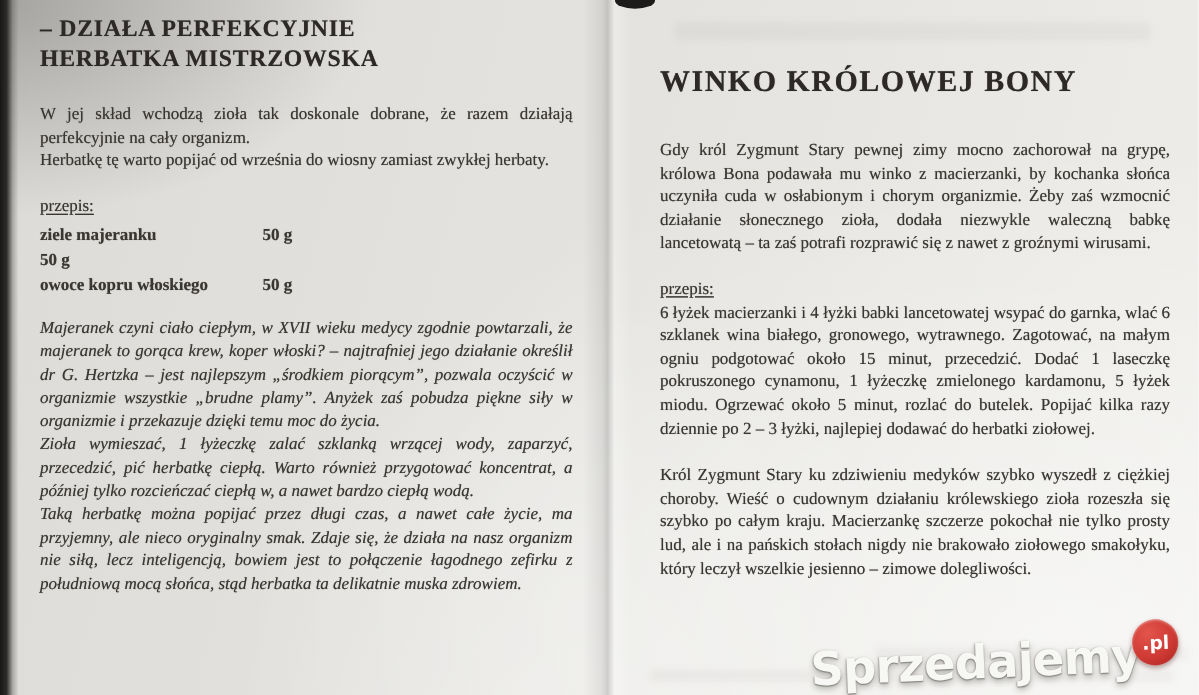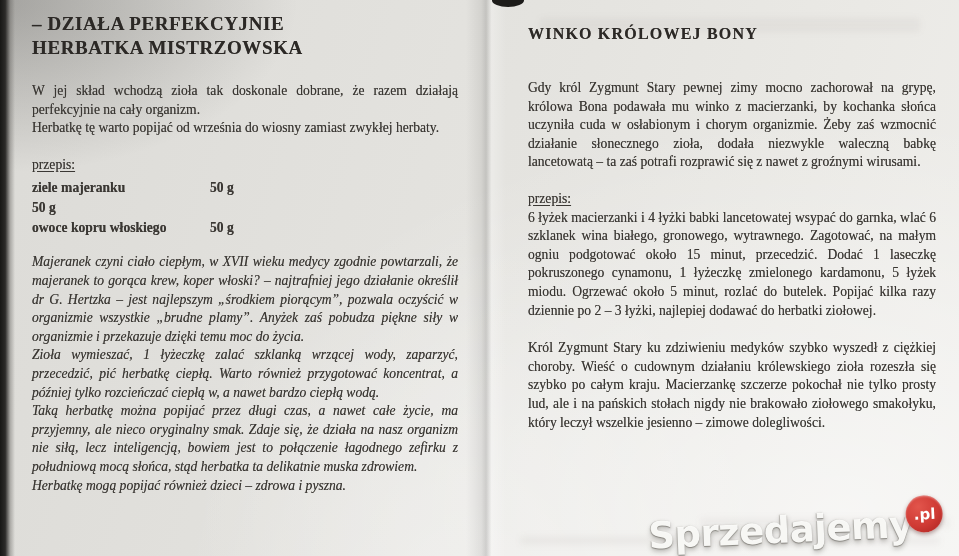--- a/index.html
+++ b/index.html
@@ -37,21 +37,21 @@
   
   .col{position:absolute;color:#3a3733;text-shadow:0 0 0.6px rgba(58,55,51,0.65);}
   .col-left{left:32px;top:12px;width:426px;}
   .col-right{left:528px;top:22px;width:408px;}
 
   .page-title{
     margin:0;color:#2c2926;font-weight:bold;
     font-size:19px;line-height:24px;letter-spacing:0.6px;
   }
   .title-line{display:block;}
-  .rp-title{font-size:16px;letter-spacing:1.2px;}
+  .rp-title{font-size:24px;letter-spacing:1.2px;margin-top:32px;}
 
   .body-text{
     font-size:13.6px;line-height:18.6px;text-align:justify;
   }
   .body-text p{margin:0;}
   .intro{margin-top:22px;}
   .recipe-label{
     margin-top:18px !important;text-decoration:underline;text-underline-offset:2px;
   }
   .ingredients{margin-top:4px;font-size:13.6px;line-height:20px;font-weight:bold;}
@@ -120,21 +120,20 @@
       <div class="ing-row">
         <span class="ing-name">owoce kopru włoskiego</span>
         <span class="ing-amount">50 g</span>
       </div>
     </div>
 
     <div class="body-text main-block">
       <p>Majeranek czyni ciało ciepłym, w XVII wieku medycy zgodnie powtarzali, że majeranek to gorąca krew, koper włoski? – najtrafniej jego działanie określił dr G. Hertzka – jest najlepszym „środkiem piorącym”, pozwala oczyścić w organizmie wszystkie „brudne plamy”. Anyżek zaś pobudza piękne siły w organizmie i przekazuje dzięki temu moc do życia.</p>
       <p>Zioła wymieszać, 1 łyżeczkę zalać szklanką wrzącej wody, zaparzyć, przecedzić, pić herbatkę ciepłą. Warto również przygotować koncentrat, a później tylko rozcieńczać ciepłą w, a nawet bardzo ciepłą wodą.</p>
       <p>Taką herbatkę można popijać przez długi czas, a nawet całe życie, ma przyjemny, ale nieco oryginalny smak. Zdaje się, że działa na nasz organizm nie siłą, lecz inteligencją, bowiem jest to połączenie łagodnego zefirku z południową mocą słońca, stąd herbatka ta delikatnie muska zdrowiem.</p>
-      <p>Herbatkę mogą popijać również dzieci – zdrowa i pyszna.</p>
     </div>
   </div>
 
   <div class="col col-right">
     <h1 class="page-title rp-title">WINKO KRÓLOWEJ BONY</h1>
 
     <div class="body-text rp-intro">
       <p class="gap-top">Gdy król Zygmunt Stary pewnej zimy mocno zachorował na grypę, królowa Bona podawała mu winko z macierzanki, by kochanka słońca uczyniła cuda w osłabionym i chorym organizmie. Żeby zaś wzmocnić działanie słonecznego zioła, dodała niezwykle waleczną babkę lancetowatą – ta zaś potrafi rozprawić się z nawet z groźnymi wirusami.</p>
       <p class="recipe-label">przepis:</p>
       <p>6 łyżek macierzanki i 4 łyżki babki lancetowatej wsypać do garnka, wlać 6 szklanek wina białego, gronowego, wytrawnego. Zagotować, na małym ogniu podgotować około 15 minut, przecedzić. Dodać 1 laseczkę pokruszonego cynamonu, 1 łyżeczkę zmielonego kardamonu, 5 łyżek miodu. Ogrzewać około 5 minut, rozlać do butelek. Popijać kilka razy dziennie po 2 – 3 łyżki, najlepiej dodawać do herbatki ziołowej.</p>

